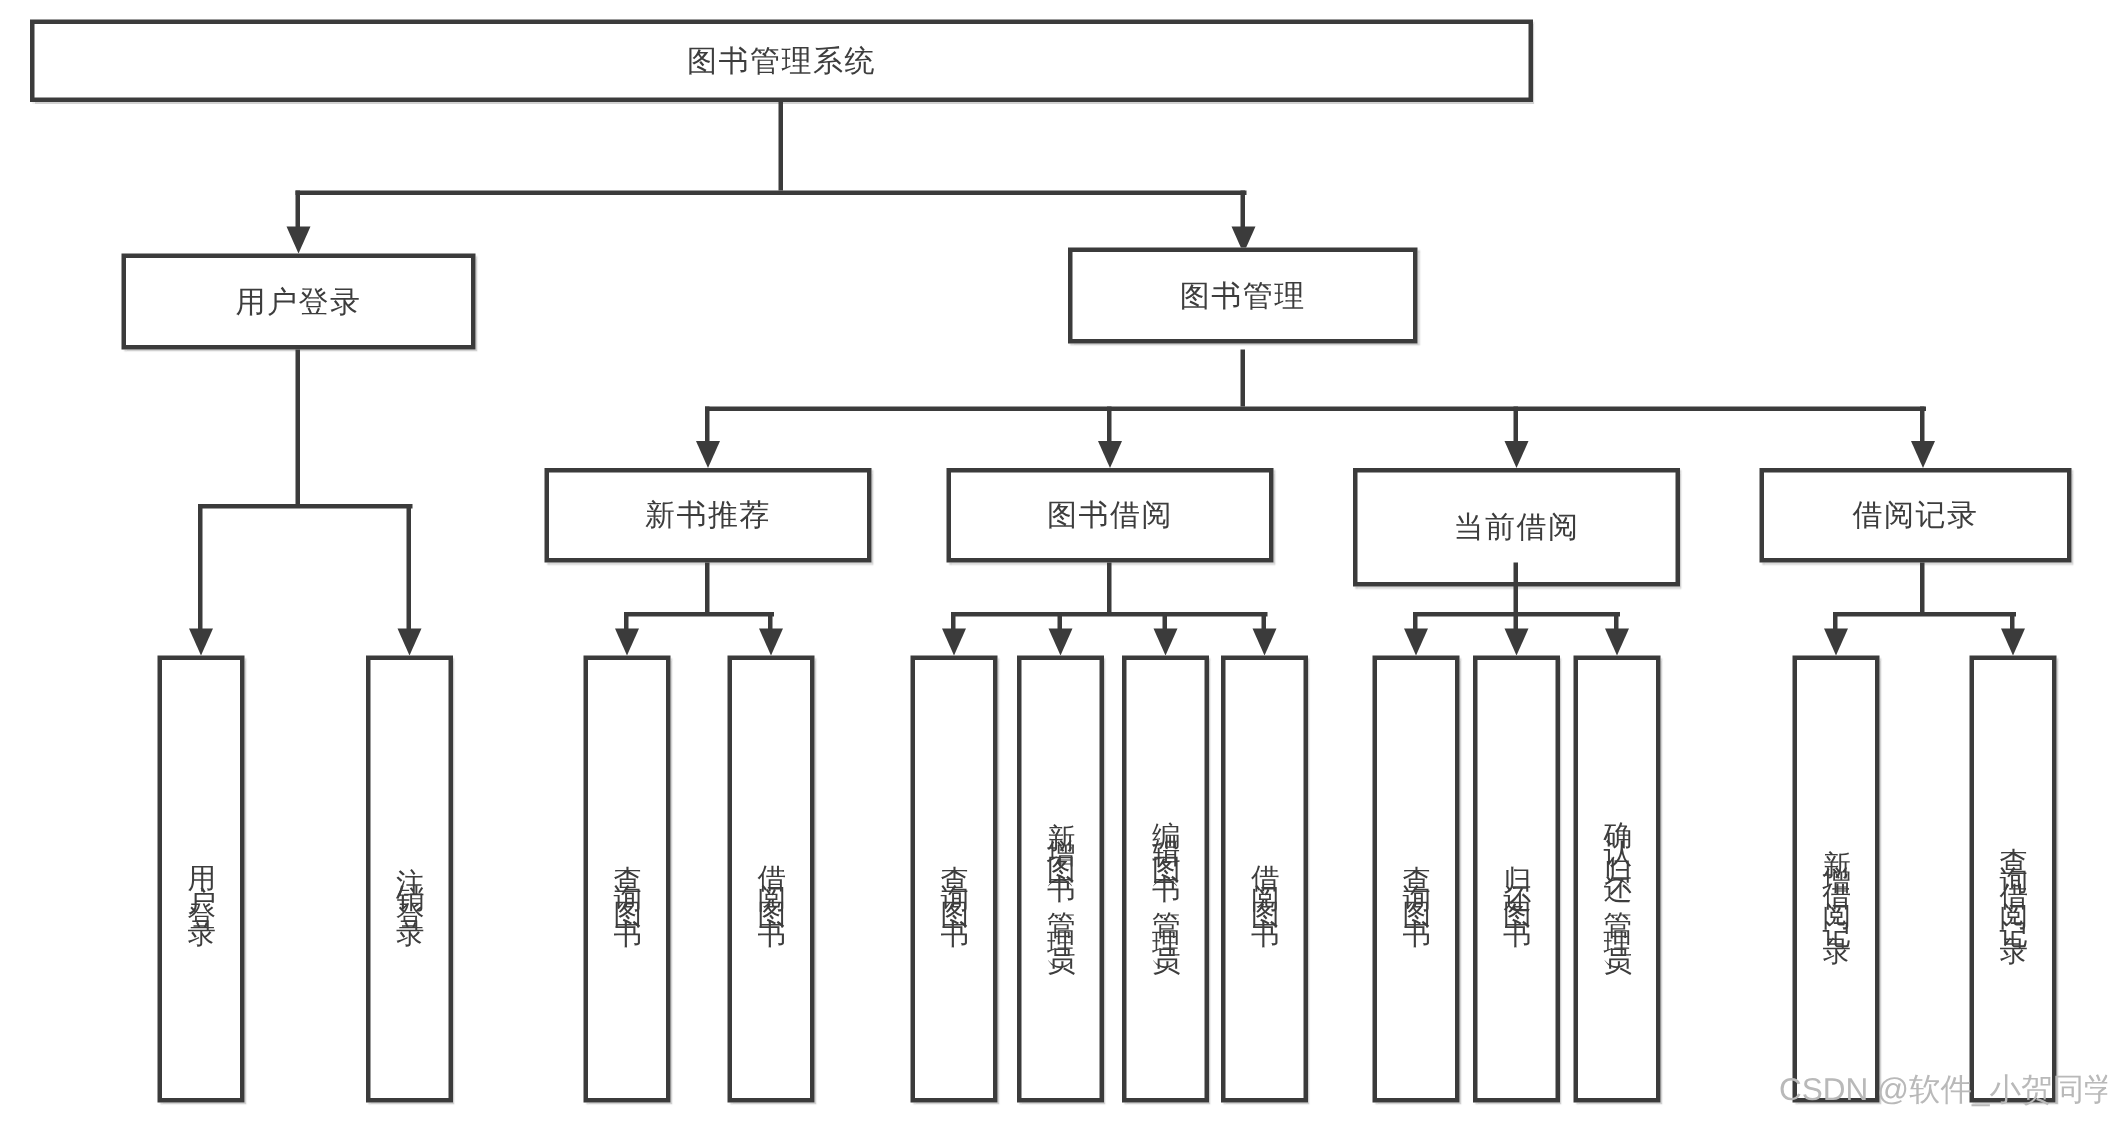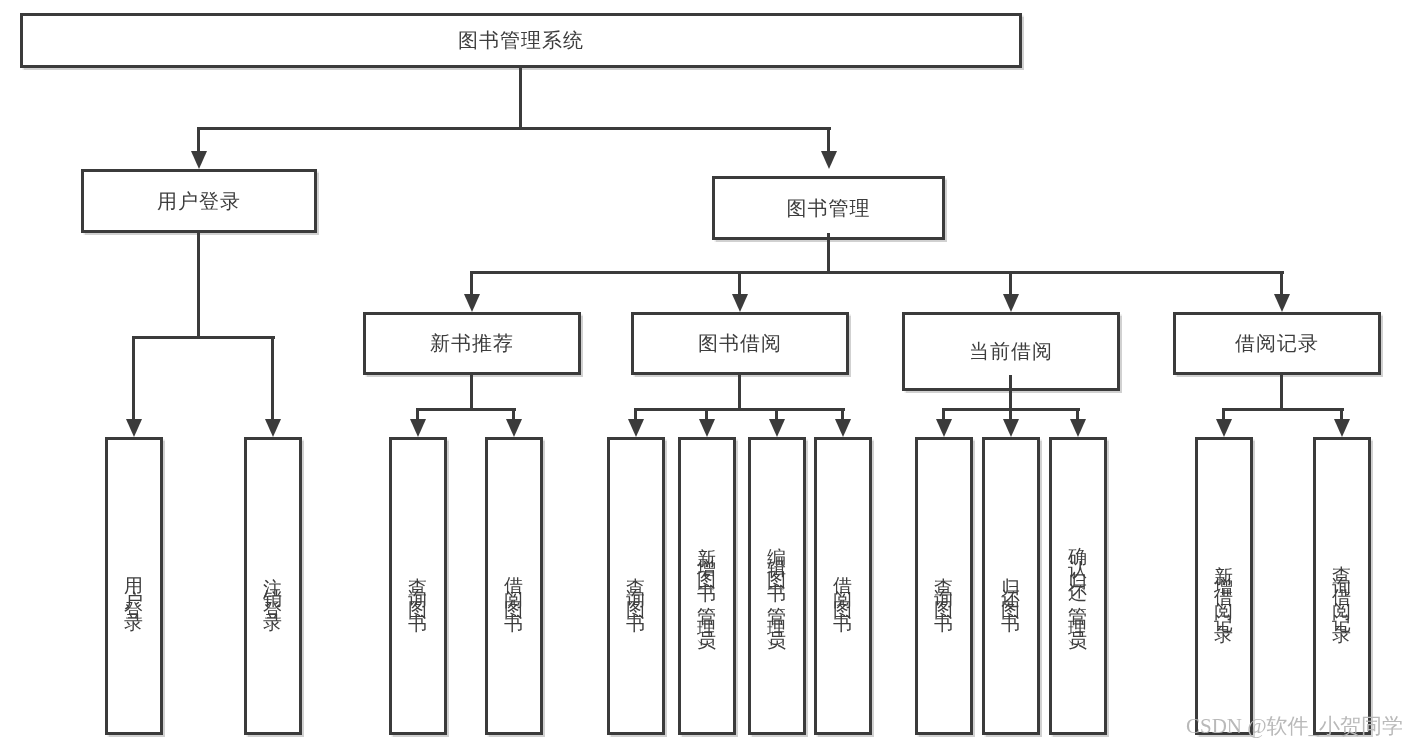--- a/index.html
+++ b/index.html
@@ -6,21 +6,21 @@
     --line:#3b3b3b;
     --text:#3d3d3d;
     --wm:#b9b9b9;
     --bg:#ffffff;
   }
   html,body{margin:0;padding:0;background:var(--bg);}
   .canvas{
     position:relative;
     width:1405px;height:747px;
     background:var(--bg);
-    font-family:Liberation Serif, serif;
+    font-family:Liberation Sans, sans-serif;
     overflow:hidden;
   }
   .box{
     position:absolute;
     box-sizing:border-box;
     border:3px solid var(--line);
     background:#fff;
     display:flex;align-items:center;justify-content:center;
     color:var(--text);
     box-shadow:1.5px 1.5px 1px rgba(0,0,0,0.18);
@@ -63,21 +63,21 @@
   <div class="vline" style="left:519px;top:68px;height:59px"></div>
   <div class="hline" style="left:197px;top:127px;width:634px"></div>
   <div class="vline" style="left:197px;top:127px;height:26px"></div>
   <div class="arrow" style="left:191px;top:151px"></div>
   <div class="vline" style="left:827px;top:127px;height:26px"></div>
   <div class="arrow" style="left:821px;top:151px"></div>
 
   <div class="box node" style="left:81px;top:169px;width:236px;height:64px">
     <span>用户登录</span>
   </div>
-  <div class="box node" style="left:712px;top:176px;width:233px;height:64px">
+  <div class="box node" style="left:712px;top:165px;width:233px;height:64px">
     <span>图书管理</span>
   </div>
 
   <div class="vline" style="left:197px;top:233px;height:103px"></div>
   <div class="hline" style="left:132px;top:336px;width:143px"></div>
   <div class="vline" style="left:132px;top:336px;height:85px"></div>
   <div class="arrow" style="left:126px;top:419px"></div>
   <div class="vline" style="left:271px;top:336px;height:85px"></div>
   <div class="arrow" style="left:265px;top:419px"></div>
 

